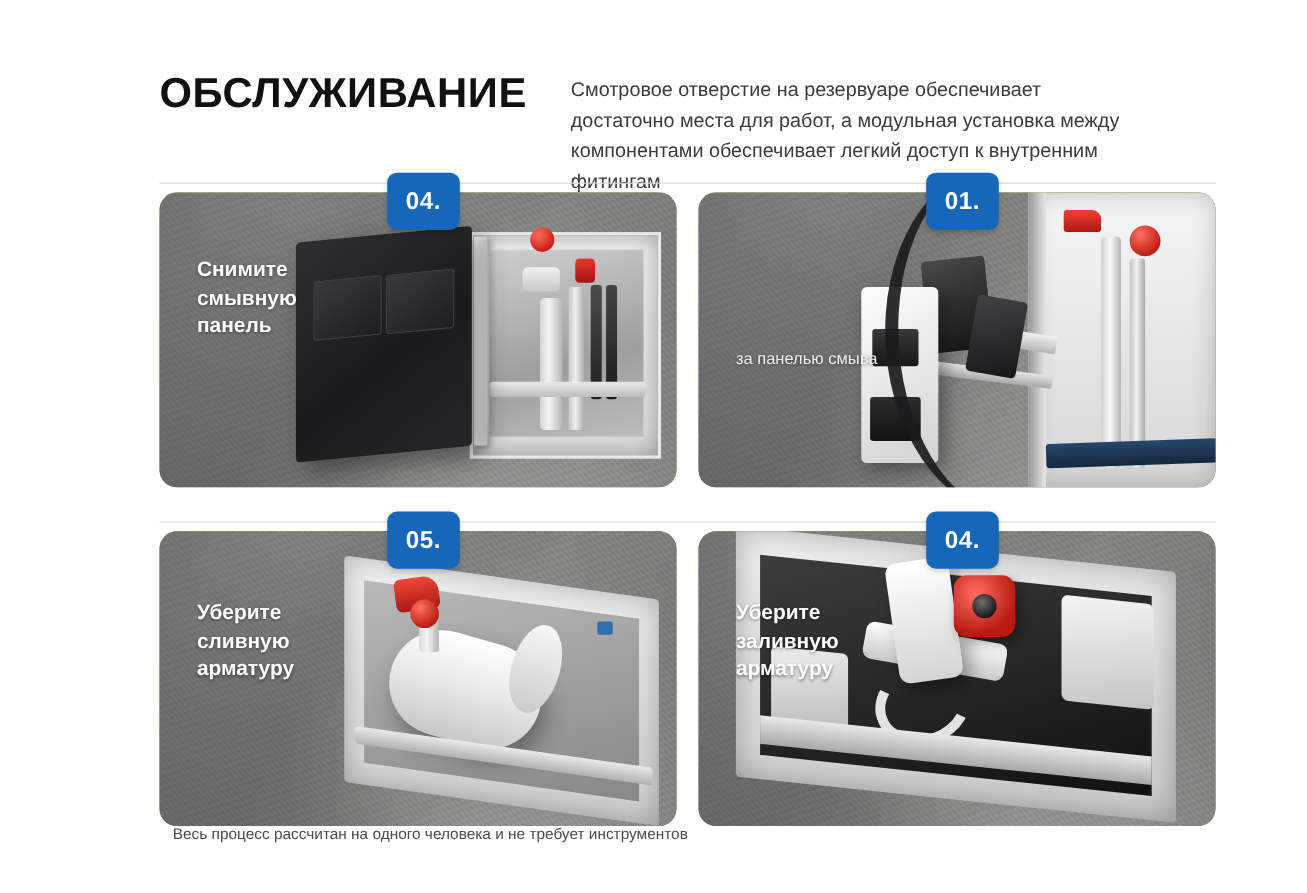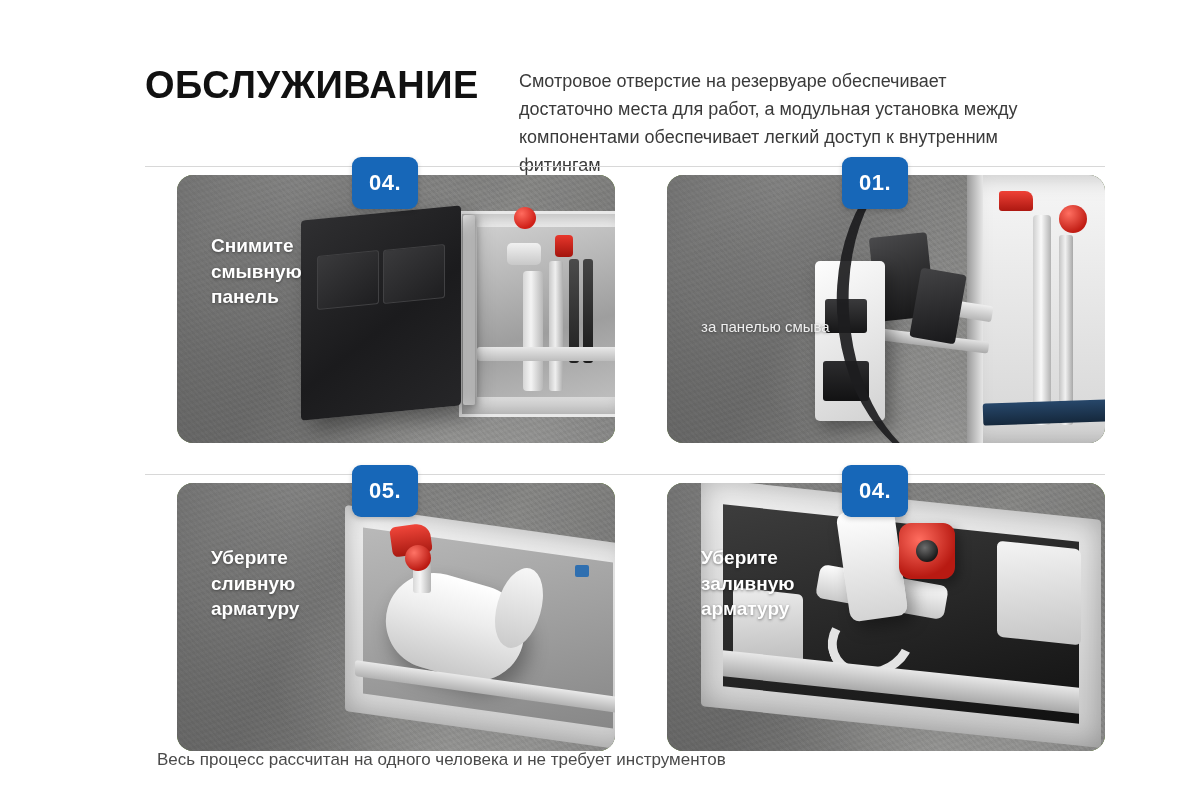--- a/index.html
+++ b/index.html
@@ -69,21 +69,20 @@
     border-radius: 16px;
     overflow: visible;
   }
 
   .card-media {
     position: absolute;
     inset: 0;
     border-radius: 16px;
     overflow: hidden;
     background: #4d7c0f;
-    margin-left: 32px;
   }
 
   
   .concrete {
     position: absolute;
     inset: 0;
     background:
       radial-gradient(circle at 18% 25%, rgba(255,255,255,0.12) 0 18%, rgba(0,0,0,0) 60%),
       radial-gradient(circle at 70% 80%, rgba(255,255,255,0.08) 0 20%, rgba(0,0,0,0) 55%),
       radial-gradient(circle at 85% 15%, rgba(0,0,0,0.16) 0 22%, rgba(0,0,0,0) 60%),
@@ -161,21 +160,21 @@
     z-index: 1;
   }
   .rule--top { left: 145px; top: 166px; width: 960px; }
   .rule--mid { left: 145px; top: 474px; width: 960px; }
 
   
   .footer {
     position: absolute;
     left: 157px;
     top: 750px;
-    font-size: 17px;
+    font-size: 14px;
     color: #4a4a4a;
   }
 
   
   .ill { position: absolute; inset: 0; z-index: 3; }
   .pc { position: absolute; } 
 
   
   .c1-niche {
     left: 282px; top: 36px; width: 168px; height: 200px;

